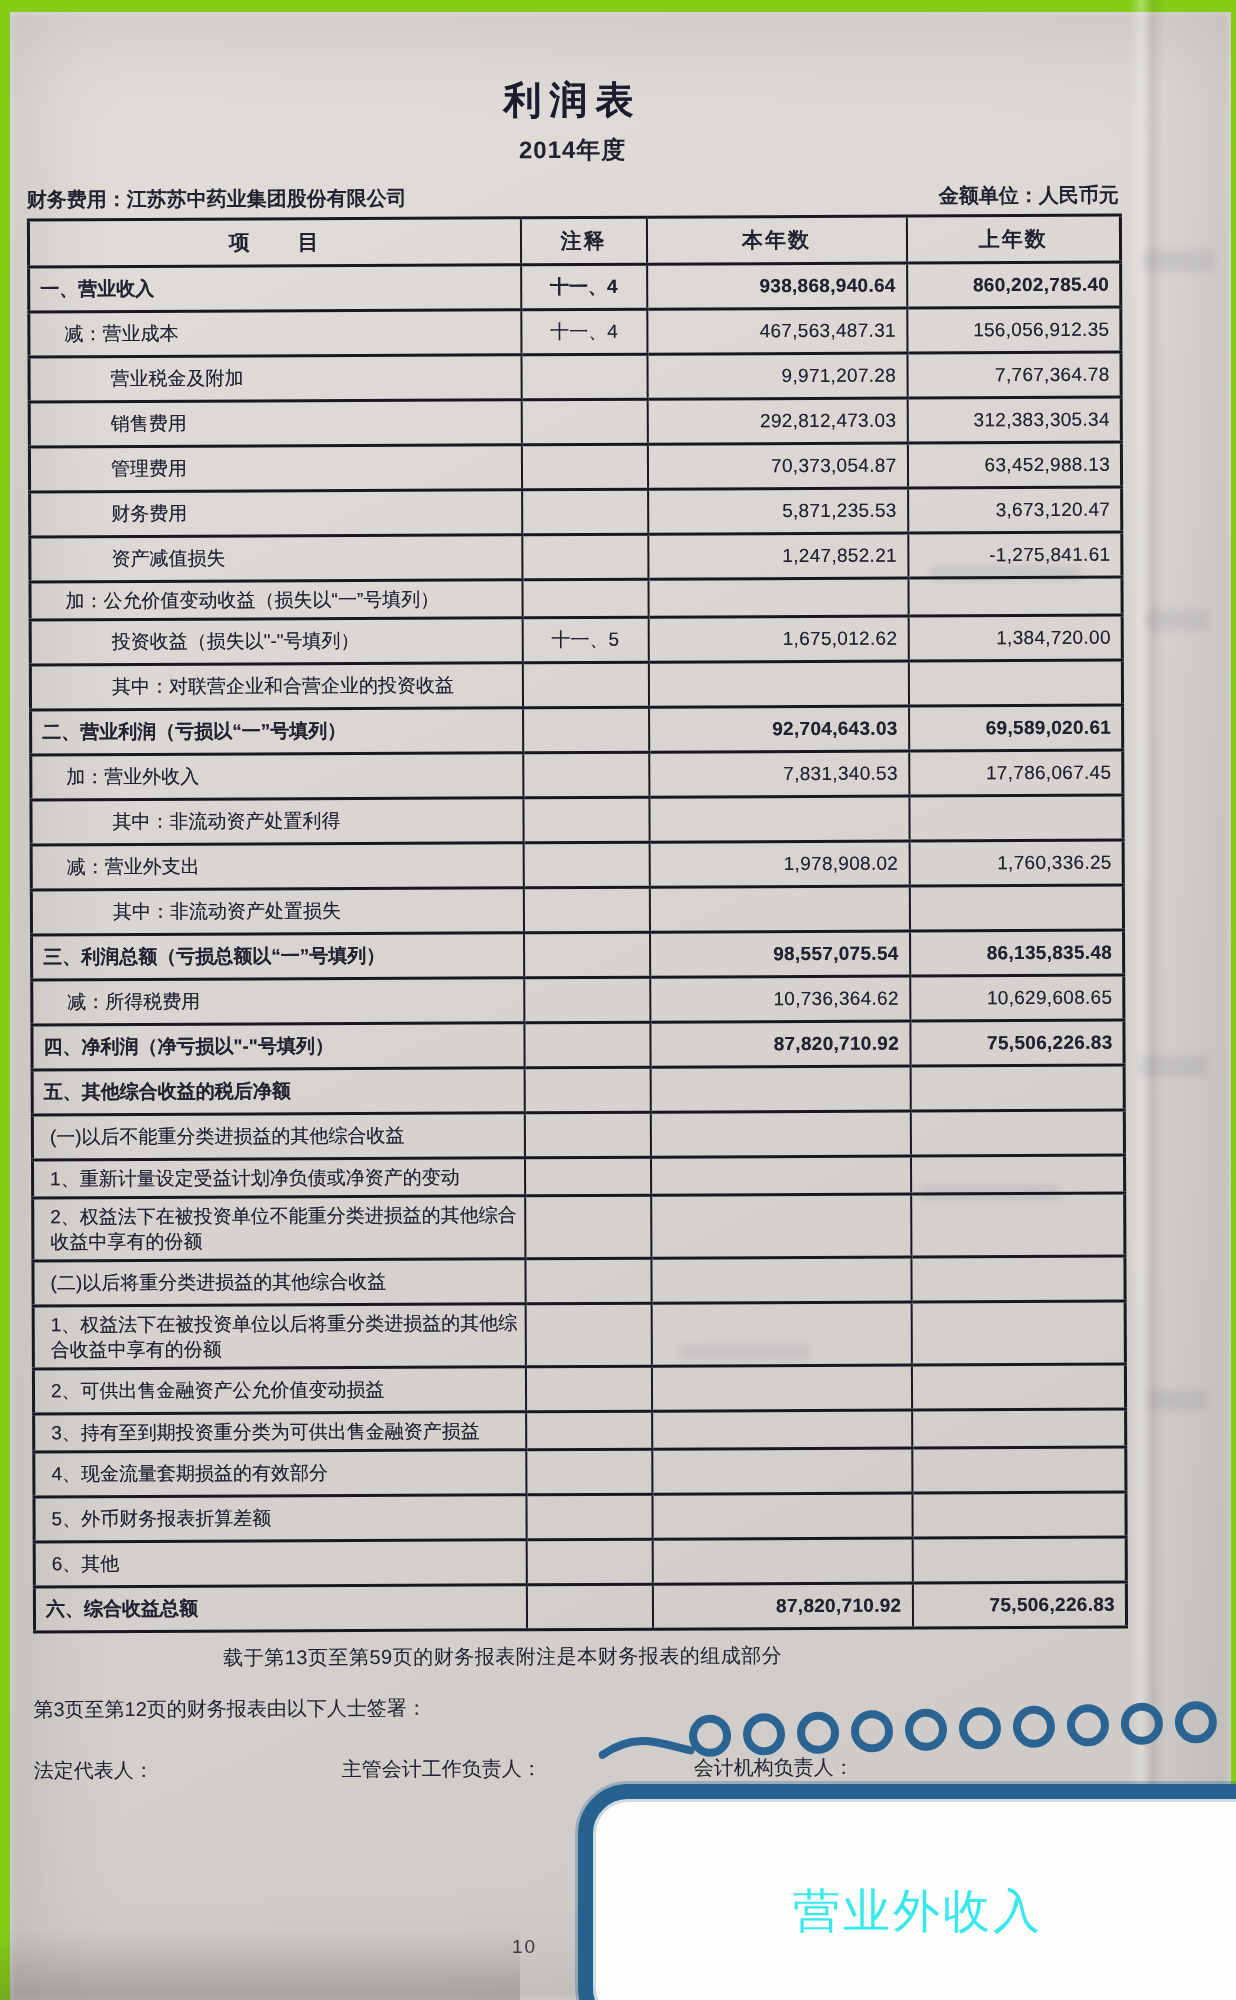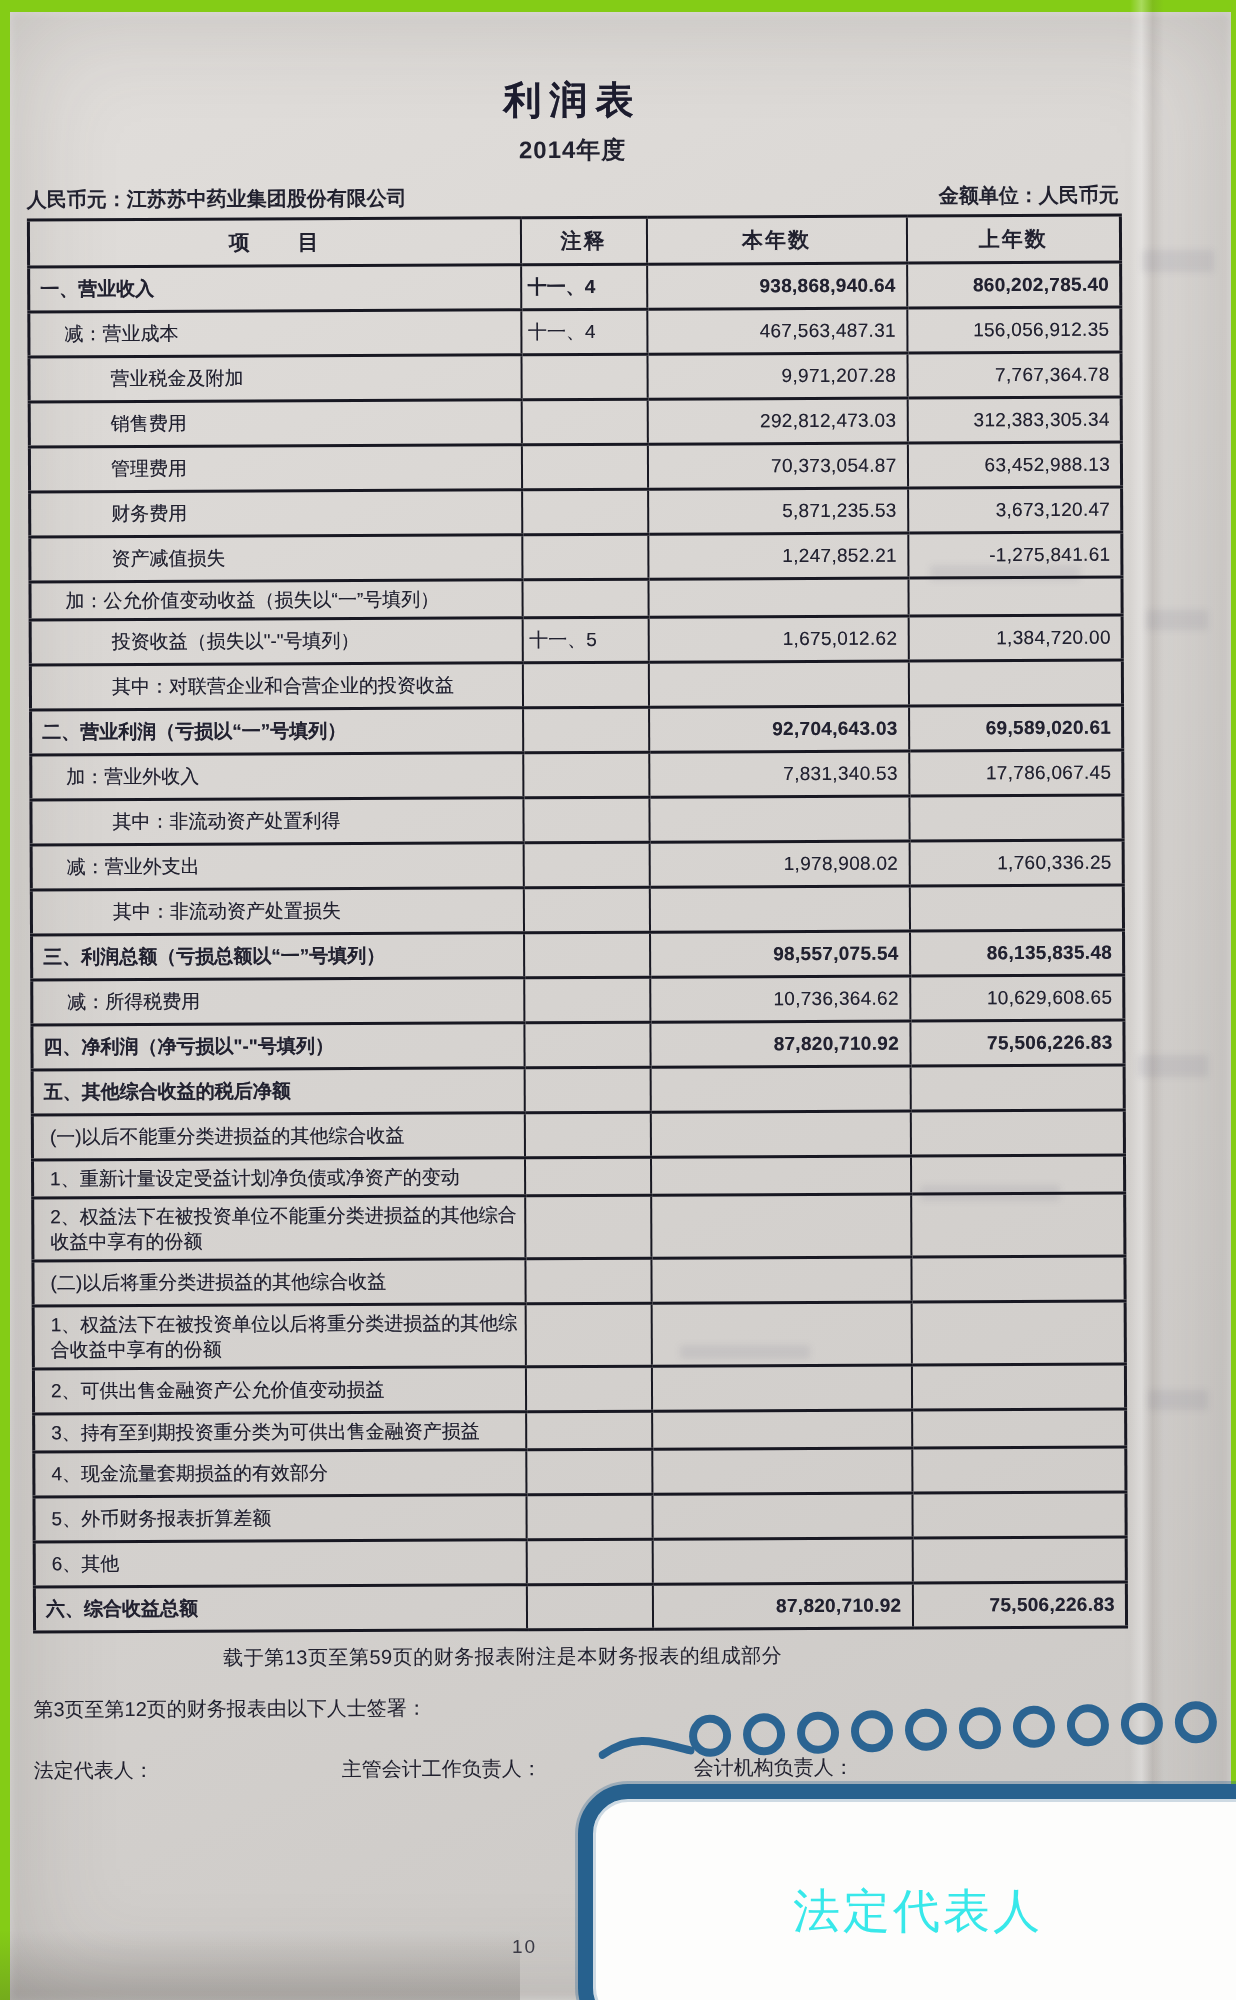--- a/index.html
+++ b/index.html
@@ -32,21 +32,21 @@
     font-size:20px;font-weight:bold;margin-top:18px;margin-bottom:5px;}
 
   table{width:100%;border-collapse:collapse;table-layout:fixed;}
   table,th,td{border:2px solid #181822;}
   table{border-width:3px;}
   th,td{border-top-width:3px;border-bottom-width:3px;}
   th{font-size:21px;font-weight:bold;text-align:center;padding:8px 4px;letter-spacing:2px;}
   td{font-size:19px;line-height:24px;padding:9px 6px;vertical-align:middle;
     text-shadow:0 0 .4px rgba(25,25,50,.45);}
   td.c-item{text-align:left;overflow:hidden;}
-  td.c-note{}
+  td.c-note{text-align:center;}
   td.c-num{text-align:right;padding-right:10px;letter-spacing:.3px;white-space:nowrap;}
   tr.bold td{font-weight:bold;}
   td.ind0{padding-left:10px;}
   td.ind1{padding-left:34px;}
   td.ind2{padding-left:80px;}
   td.ind3{padding-left:16px;}
   tr.two-line td{padding-top:5px;padding-bottom:5px;line-height:25px;}
 
   .notes-line{margin-top:12px;padding-left:190px;font-size:20px;letter-spacing:.5px;}
   .sig-intro{margin-top:24px;font-size:20px;}
@@ -82,21 +82,21 @@
   <div class="ghost" style="left:930px;top:565px;width:150px;height:16px;"></div>
   <div class="ghost" style="left:920px;top:1185px;width:140px;height:16px;"></div>
   <div class="ghost" style="left:680px;top:1345px;width:130px;height:14px;"></div>
 
   <div class="content">
     <h1 class="title">利润表</h1>
     <div class="period">2014年度</div>
 
     <div class="meta-row">
       <div>
-        <span>人民币元：</span><span>江苏苏中药业集团股份有限公司</span>
+        <span>财务费用：</span><span>江苏苏中药业集团股份有限公司</span>
       </div>
       <div>金额单位：人民币元</div>
     </div>
 
     <table>
       <colgroup>
         <col style="width:492px">
           <col style="width:126px">
           <col style="width:260px">
           <col style="width:214px">
@@ -314,19 +314,19 @@
       <circle cx="328" cy="38" r="17"></circle>
       <circle cx="382" cy="38" r="17"></circle>
       <circle cx="436" cy="38" r="17"></circle>
       <circle cx="490" cy="38" r="17"></circle>
       <circle cx="544" cy="38" r="17"></circle>
       <circle cx="598" cy="38" r="17"></circle>
     </g>
   </svg>
 
   <div class="bubble" style="border-color: rgb(39, 97, 142);">
-    <span class="bubble-text" style="color: rgb(56, 232, 234);">法定代表人</span>
+    <span class="bubble-text" style="color: rgb(56, 232, 234);">营业外收入</span>
 
   </div>
 
   <div class="shade-bl"></div>
 
 </div>
 
 </body></html>

